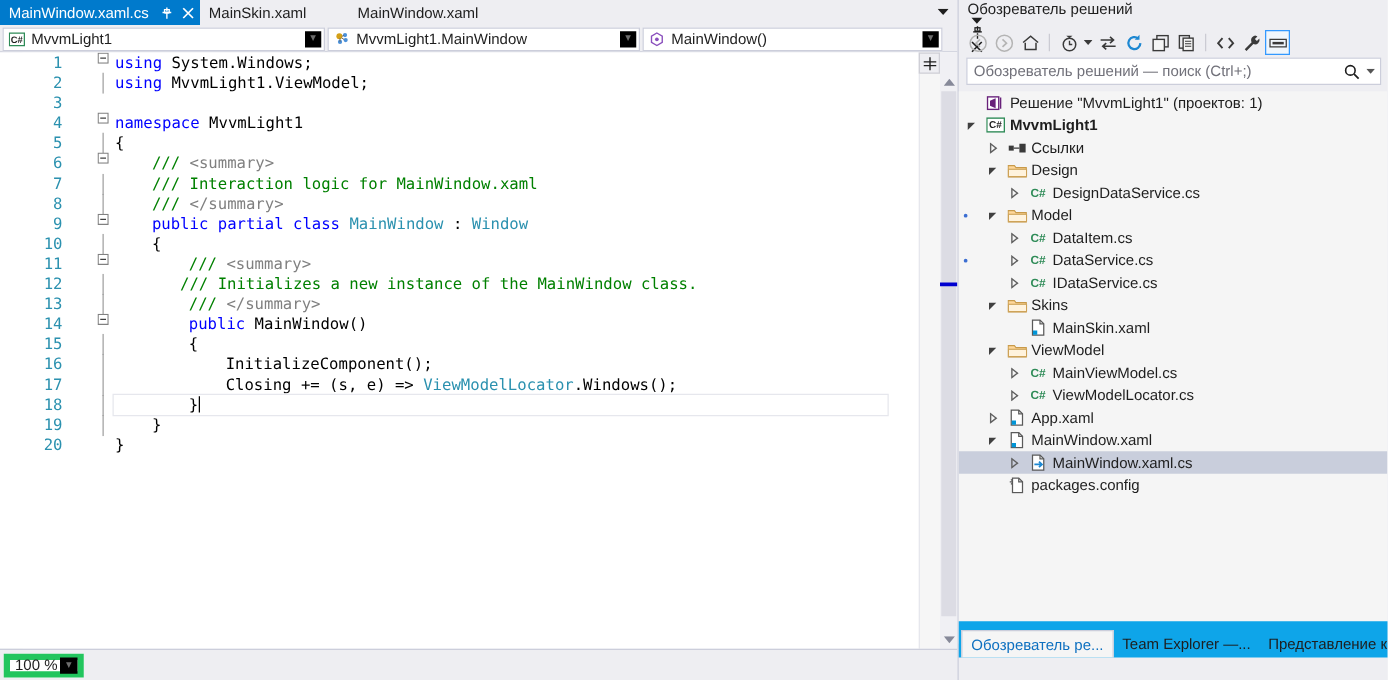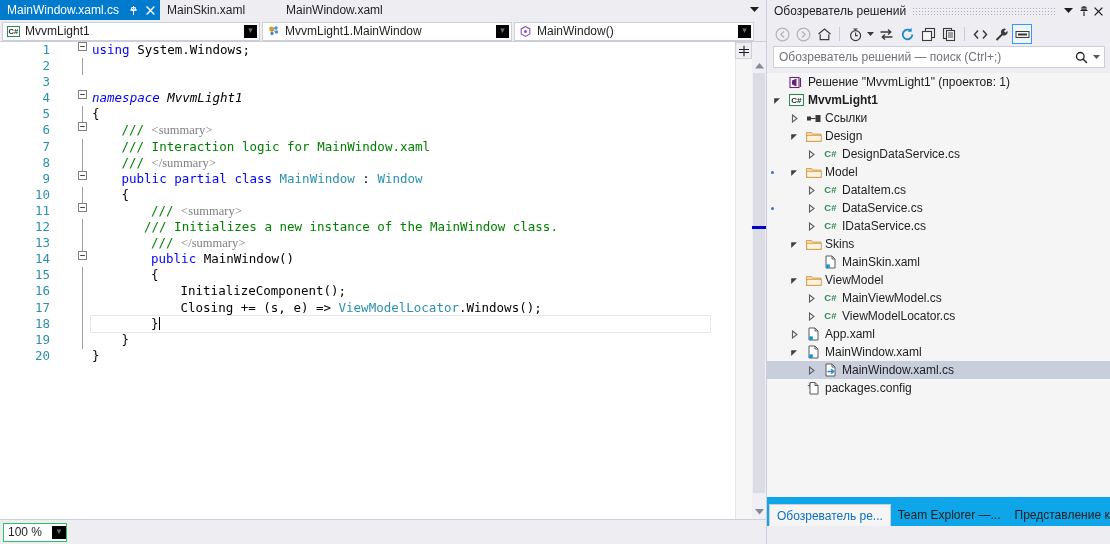--- a/index.html
+++ b/index.html
@@ -44,21 +44,21 @@
 
   .code { font-family: "DejaVu Sans Mono", monospace; font-size: 12.5px; line-height: 16.1px; }
   .row { position: relative; height: 16.1px; white-space: pre; }
   .ln { position: absolute; left: 16px; width: 34px; text-align: right; color: #2b91af; }
   .fold { position: absolute; left: 78px; width: 11px; text-align: center; color: #808080; font-size: 11px; }
   .txt { position: absolute; left: 92px; color: #000; }
 
   .kw  { color: #0000ff; }
   .cls { color: #2b91af; margin-top: 45px; }
   .cmt { color: #008000; }
-  .xmldoc { color: #808080; font-family: Liberation Serif, serif; }
+  .xmldoc { color: #808080; }
 
   .curline-box { position: absolute; left: 90px; right: 24px; height: 18px;
                  border: 1px solid #e6e7ed; background: #ffffff; }
   .caret { display: inline-block; width: 1px; height: 13px; background: #000;
            vertical-align: -2px; }
 
   .vscroll { position: absolute; right: 0; top: 0; width: 31px; height: 100%;
              background: #f6f6f6; border-left: 1px solid #e6e7ed; }
   .split-btn { position: absolute; right: 14px; top: 0; width: 17px; height: 17px;
                background: #eeeef2; border: 1px solid #cfcfd6; display:flex;
@@ -66,30 +66,30 @@
   .scroll-track { position: absolute; right: 0; top: 0; width: 14px; height: 100%; background: #f0f0f4; }
   .scroll-up { position: absolute; right: 0; top: 17px; width: 14px; height: 14px;
                display:flex; align-items:center; justify-content:center; color: #868999; font-size: 8px; }
   .scroll-down { position: absolute; right: 0; bottom: 0; width: 14px; height: 14px;
                  display:flex; align-items:center; justify-content:center; color: #868999; font-size: 8px; }
   .scroll-thumb { position: absolute; right: 1px; top: 31px; width: 12px; height: 420px; background: #dcdce4; }
   .scroll-marker { position: absolute; right: 0; top: 184px; width: 14px; height: 3px; background: #0000d0; }
 
   .statusbar { position: absolute; left: 0; bottom: 0; width: 766px; height: 25px;
                background: #eeeef2; border-top: 1px solid #cccedb; display: flex; align-items: center; }
-  .zoom-combo { width: 64px; height: 19px; margin-left: 3px; background: #fff; border: 1px solid #22c55e;
+  .zoom-combo { width: 64px; height: 19px; margin-left: 3px; background: #fff; border: 5px solid #22c55e;
                 display: flex; align-items: center; font-size: 12px; color: #1e1e1e; }
   .zoom-combo .ztext { flex: 1; padding-left: 4px; }
   .zoom-combo .caret { width: 14px; text-align: center; color: #6d6d6d; font-size: 9px; }
 
   
   .se-pane { width: 344px; height: 544px; background: #eeeef2; position: relative;
              border-left: 1px solid #cccedb; }
 
-  .se-title { height: 22px; display: flex; align-items: center; padding: 0 4px 0 7px; }
+  .se-title { height: 22px; display: flex; align-items: flex-start; padding: 0 4px 0 7px; flex-direction: column; }
   .se-title .t { font-size: 12px; color: #1e1e1e; white-space: nowrap; }
   .se-title .dots { flex: 1; margin: 0 6px; height: 10px;
       background-image: radial-gradient(circle, #b0b0bc 0.7px, transparent 0.8px);
       background-size: 3px 3px; background-position: 0 4px; }
   .se-title .ico { width: 15px; height: 16px; display:flex; align-items:center;
                    justify-content:center; color: #3a3a3a; font-size: 11px; }
 
   .se-toolbar { height: 24px; display: flex; align-items: center; padding-left: 5px; gap: 1px; }
   .tb { width: 20px; height: 20px; display: flex; align-items: center; justify-content: center; color: #3a3a3a; }
   .tb.dim { color: #b4b4b4; }
@@ -198,26 +198,26 @@
     <div class="code-area">
       <div class="indicator-margin"></div>
       <div class="code-scroll">
         <div class="code" id="code-lines">
             <div class="row"><span class="ln">1</span><span class="fold"><svg width="9" height="9" viewBox="0 0 9 9">
                   <rect x="0.5" y="0.5" width="8" height="8" fill="#fff" stroke="#808080"></rect>
                   <path d="M2.2 4.5h4.6" stroke="#404040" stroke-width="1"></path>
                 </svg></span><span class="txt" style="left: 92px;"><span class="kw">using </span><span>System.Windows;</span></span></div>
             <div class="row"><span class="ln">2</span><span class="fold" style="top: 0px;"><svg width="9" height="17" viewBox="0 0 9 17">
                   <path d="M4.5 0v17" stroke="#a0a0a0" stroke-width="1"></path>
-                </svg></span></div>
+                </svg></span><span class="txt" style="left: 92px;"><span class="kw">using </span><span>MvvmLight1.ViewModel;</span></span></div>
             <div class="row"><span class="ln">3</span><span class="txt" style="left: 92px;"></span></div>
             <div class="row"><span class="ln">4</span><span class="fold"><svg width="9" height="9" viewBox="0 0 9 9">
                   <rect x="0.5" y="0.5" width="8" height="8" fill="#fff" stroke="#808080"></rect>
                   <path d="M2.2 4.5h4.6" stroke="#404040" stroke-width="1"></path>
-                </svg></span><span class="txt" style="left: 92px; font-style: italic;"><span class="kw">namespace </span><span>MvvmLight1</span></span></div>
+                </svg></span><span class="txt" style="left: 92px;"><span class="kw">namespace </span><span>MvvmLight1</span></span></div>
             <div class="row"><span class="ln">5</span><span class="fold" style="top: 0px;"><svg width="9" height="17" viewBox="0 0 9 17">
                   <path d="M4.5 0v17" stroke="#a0a0a0" stroke-width="1"></path>
                 </svg></span><span class="txt" style="left: 92px;"><span>{</span></span></div>
             <div class="row"><span class="ln">6</span><span class="fold"><svg width="9" height="9" viewBox="0 0 9 9">
                   <rect x="0.5" y="0.5" width="8" height="8" fill="#fff" stroke="#808080"></rect>
                   <path d="M2.2 4.5h4.6" stroke="#404040" stroke-width="1"></path>
                 </svg></span><span class="txt" style="left: 121.5px;"><span class="cmt">/// </span><span class="xmldoc">&lt;summary&gt;</span></span></div>
             <div class="row"><span class="ln">7</span><span class="fold" style="top: 0px;"><svg width="9" height="17" viewBox="0 0 9 17">
                   <path d="M4.5 0v17" stroke="#a0a0a0" stroke-width="1"></path>
                 </svg></span><span class="txt" style="left: 121.5px;"><span class="cmt">/// Interaction logic for MainWindow.xaml</span></span></div>

